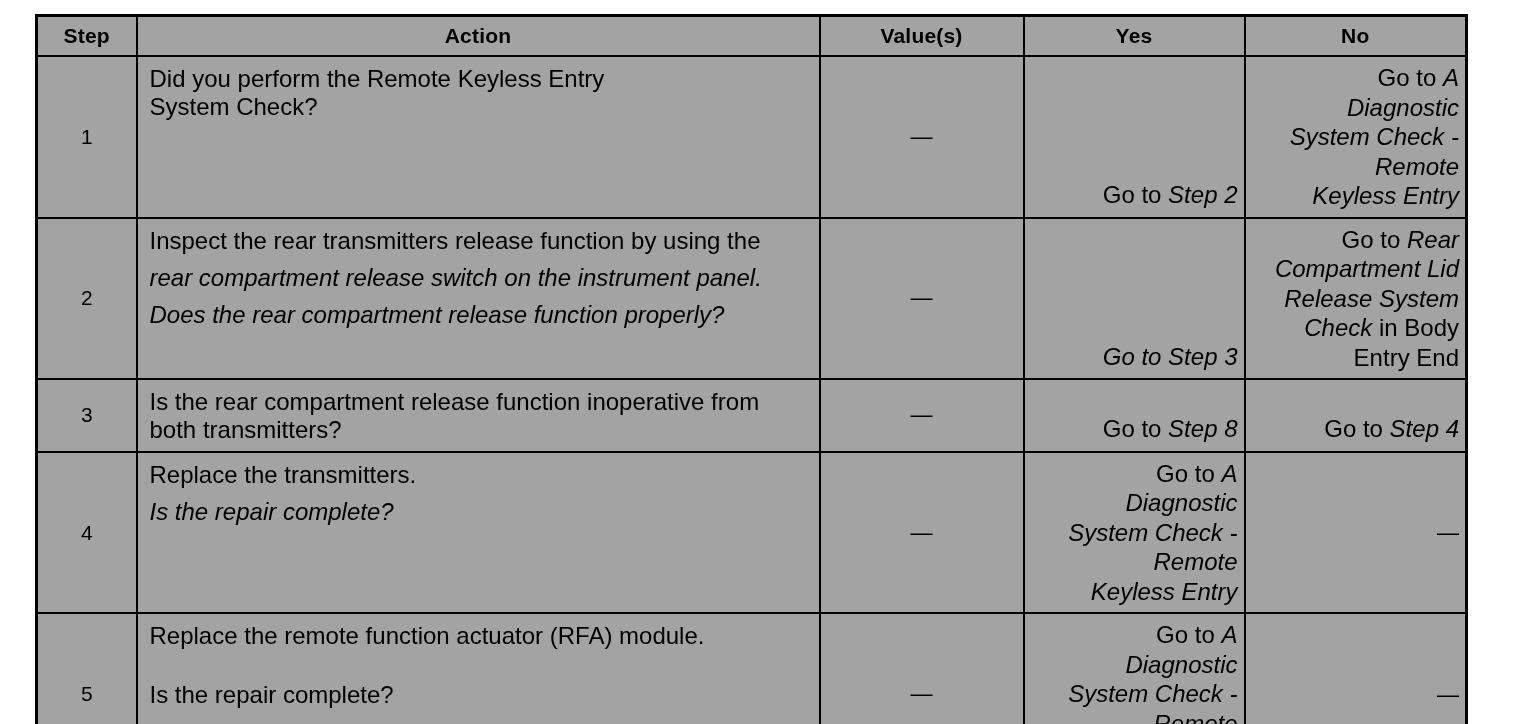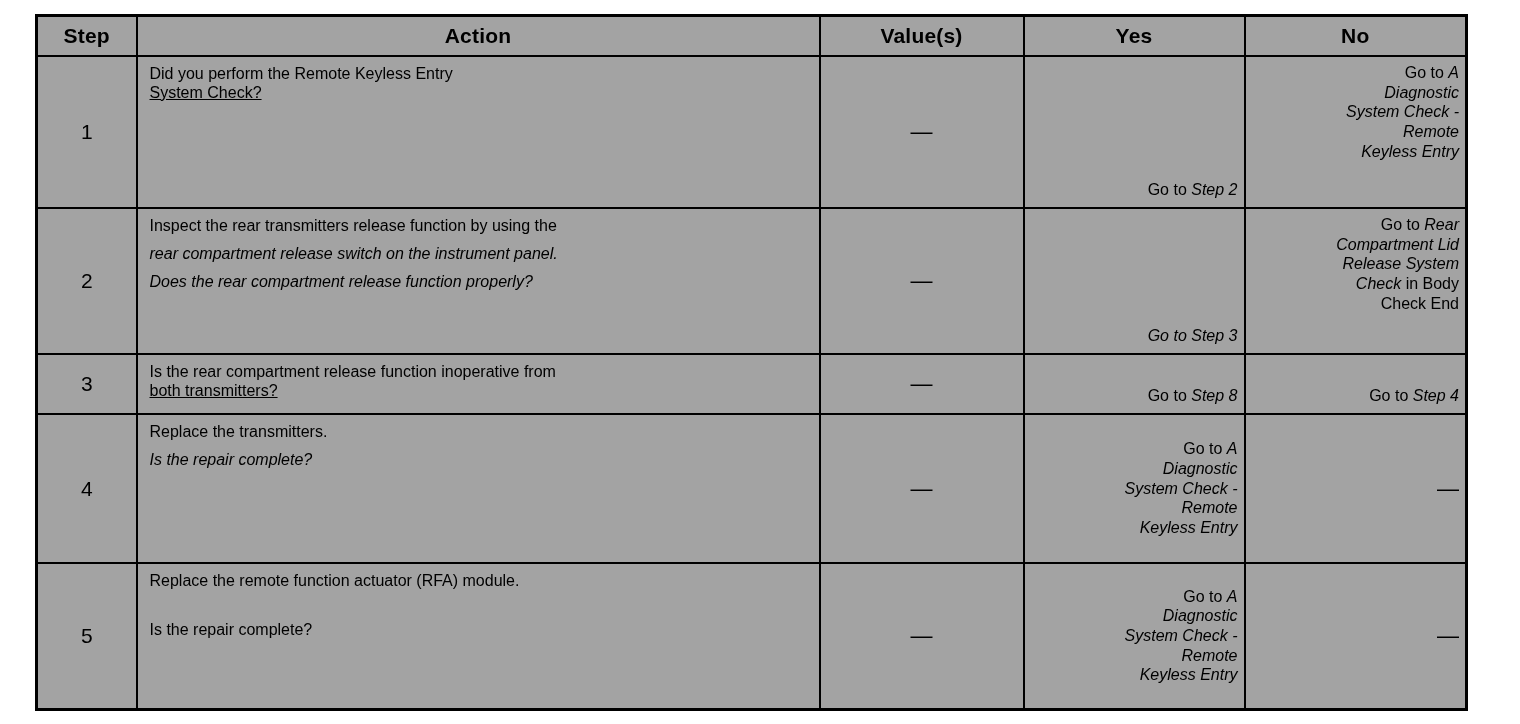--- a/index.html
+++ b/index.html
@@ -62,40 +62,40 @@
     font-size: 21px;
     font-weight: bold;
     text-align: center;
     vertical-align: middle;
     padding: 0 2px;
     letter-spacing: 0.2px;
   }
 
   
   tbody td {
-    font-size: 16px;
+    font-size: 24px;
     padding: 0;
     vertical-align: top;
   }
 
   td.step-cell {
     text-align: center;
     vertical-align: middle;
     font-size: 21px;
   }
 
   td.action-cell {
     padding: 8px 10px 6px 12px;
     line-height: 1.18;
     text-align: left;
   }
   .action-line { display: block; }
   .action-line + .action-line.gap-sm { margin-top: 9px; font-style: italic; }
   .action-line + .action-line.gap-lg { margin-top: 30px; }
-  .action-line + .action-line.gap-none { margin-top: 0; text-decoration: underline; }
+  .action-line + .action-line.gap-none { margin-top: 0; }
 
   td.value-cell {
     text-align: center;
     vertical-align: middle;
     font-size: 22px;
   }
 
   td.branch-cell {
     text-align: right;
     padding: 6px 6px 6px 6px;
@@ -160,21 +160,21 @@
             </td>
             <td class="value-cell">—</td>
             <td class="branch-cell vbottom">
               <span class="branch-line"><span class="ital">Go to Step  3</span></span>
             </td>
             <td class="branch-cell vtop">
               <span class="branch-line"><span>Go to </span><span class="ital">Rear</span></span>
               <span class="branch-line"><span class="ital">Compartment Lid</span></span>
               <span class="branch-line"><span class="ital">Release System</span></span>
               <span class="branch-line"><span class="ital">Check</span><span> in Body</span></span>
-              <span class="branch-line"><span>Check End</span></span>
+              <span class="branch-line"><span>Entry End</span></span>
             </td>
           </tr>
           <tr style="height: 60px;">
             <td class="step-cell">3</td>
             <td class="action-cell">
               <span class="action-line gap-none">Is the rear compartment release function inoperative from</span>
               <span class="action-line gap-none">both transmitters?</span>
             </td>
             <td class="value-cell">—</td>
             <td class="branch-cell vbottom">

